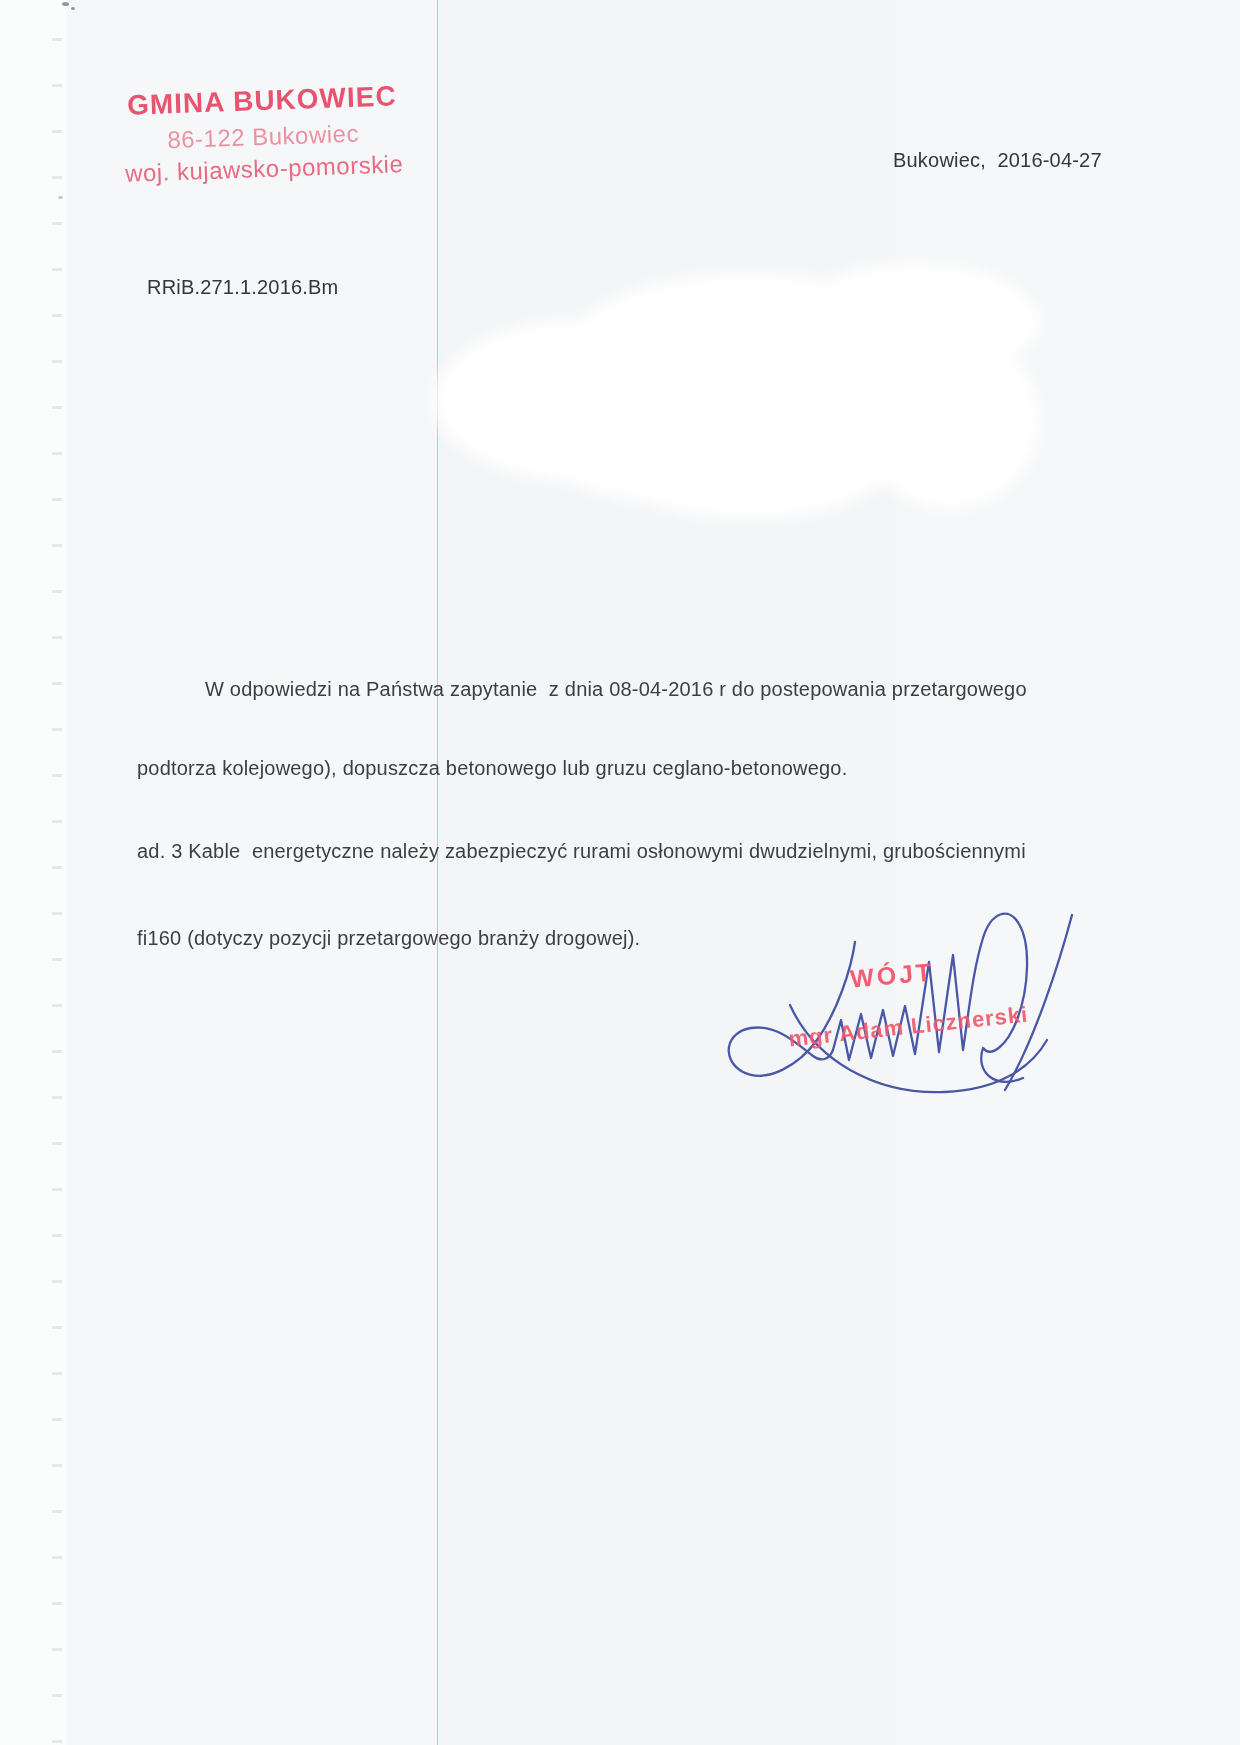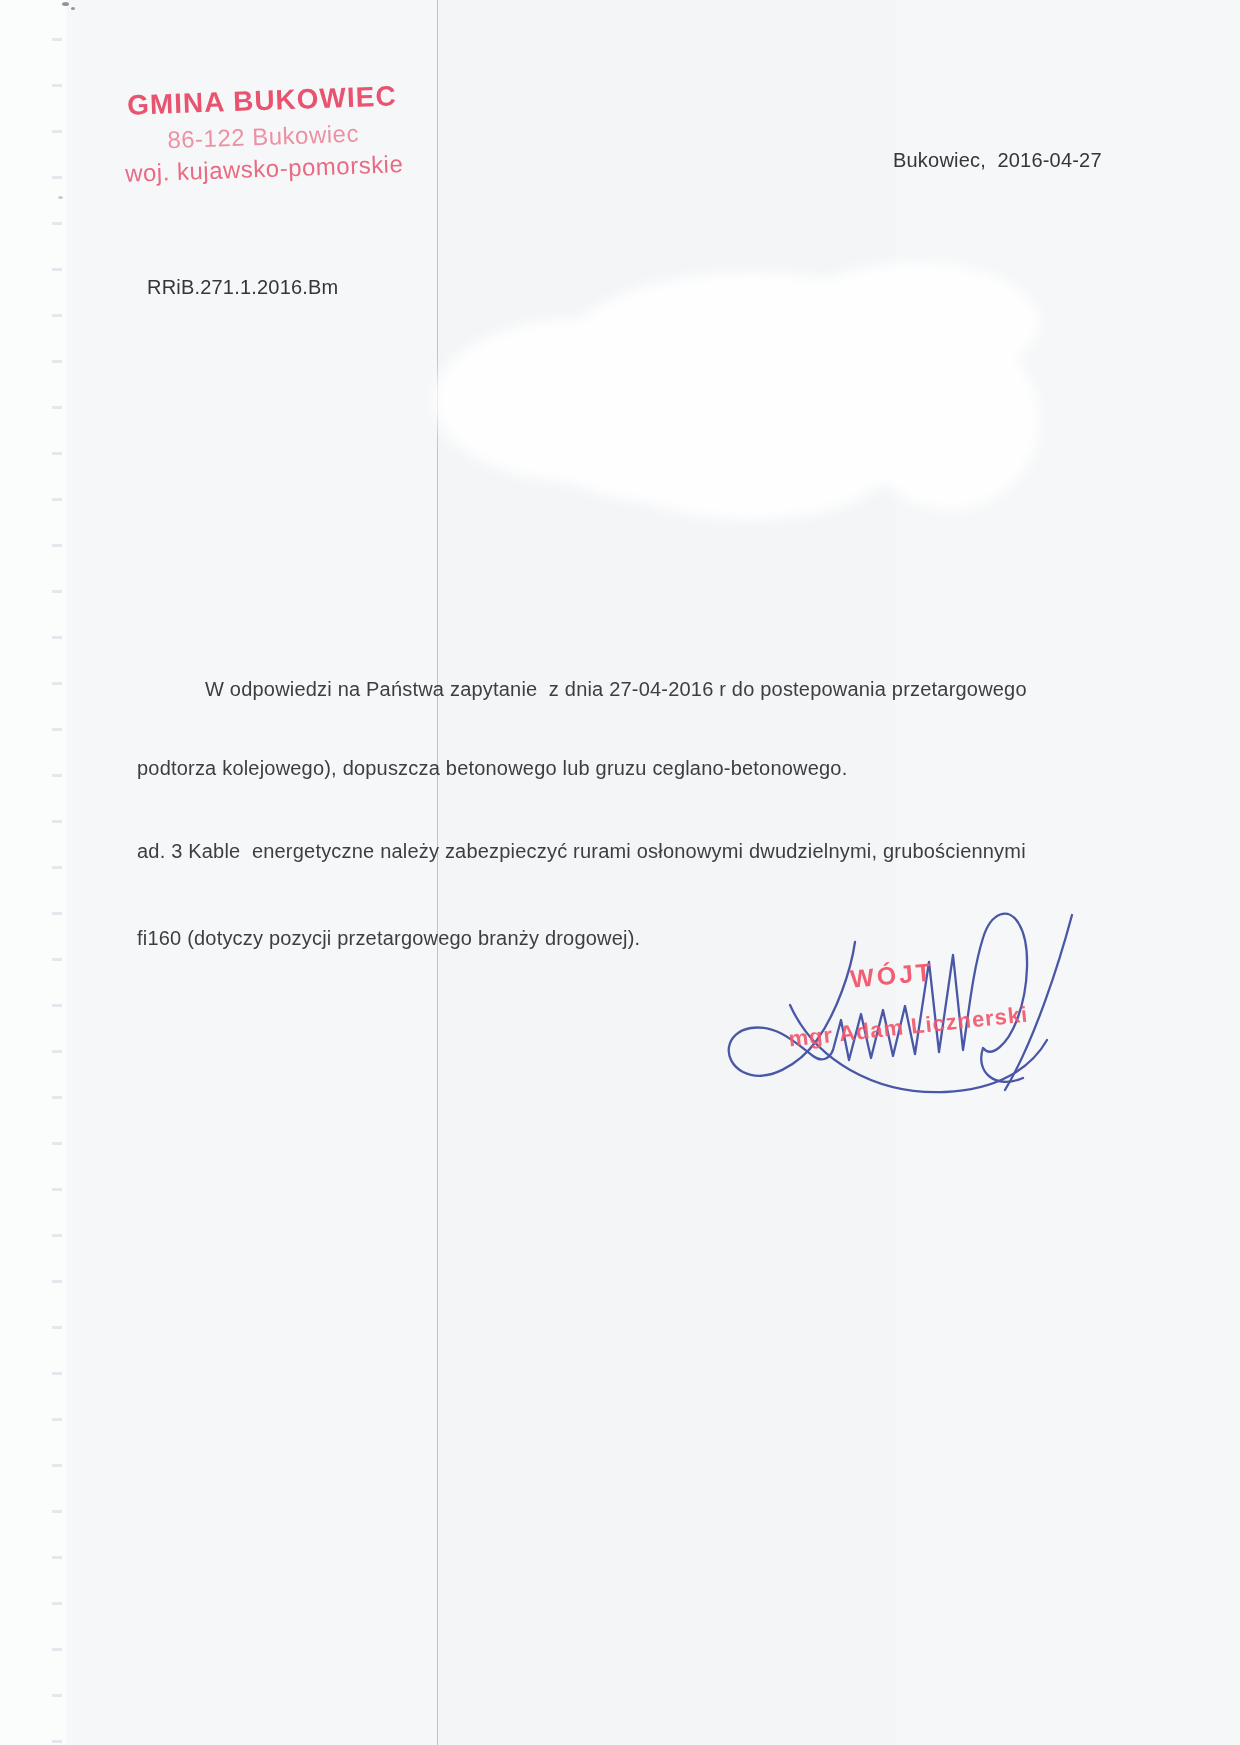--- a/index.html
+++ b/index.html
@@ -98,21 +98,21 @@
     <div class="l1">GMINA BUKOWIEC</div>
     <div class="l2">86-122 Bukowiec</div>
     <div class="l3">woj. kujawsko-pomorskie</div>
   </div>
 
   <div class="typed place-date">Bukowiec,  2016-04-27</div>
 
   <div class="typed reference">RRiB.271.1.2016.Bm</div>
 
   <div class="typed para" style="top:617px">
-    <div class="ln indent">W odpowiedzi na Państwa zapytanie  z dnia 27-04-2016 r do postepowania przetargowego</div>
+    <div class="ln indent">W odpowiedzi na Państwa zapytanie  z dnia 08-04-2016 r do postepowania przetargowego</div>
   </div>
 
   <div class="typed para" style="top:696px">
     <div class="ln">podtorza kolejowego), dopuszcza betonowego lub gruzu ceglano-betonowego.</div>
   </div>
 
   <div class="typed para" style="top:779px">
     <div class="ln">ad. 3 Kable  energetyczne należy zabezpieczyć rurami osłonowymi dwudzielnymi, grubościennymi</div>
     <div class="ln">fi160 (dotyczy pozycji przetargowego branży drogowej).</div>
   </div>

